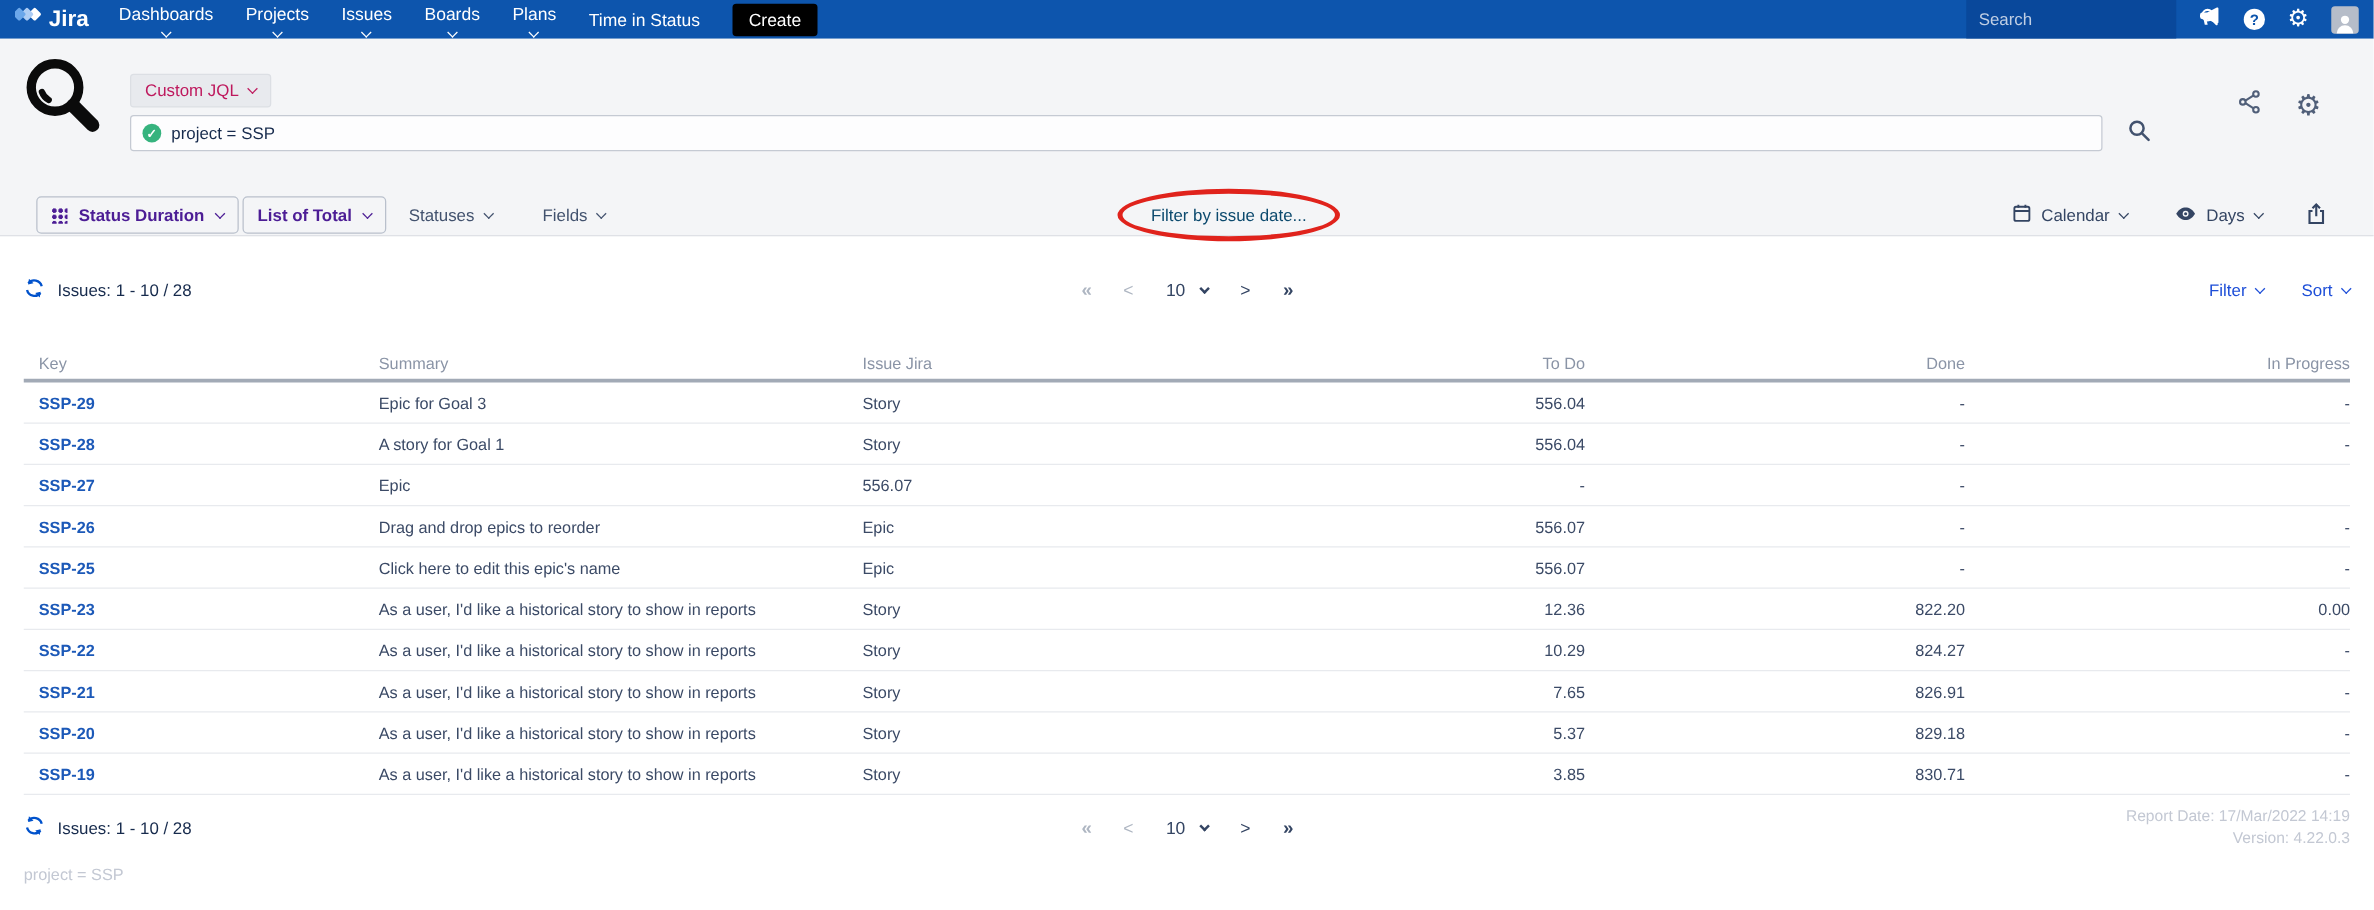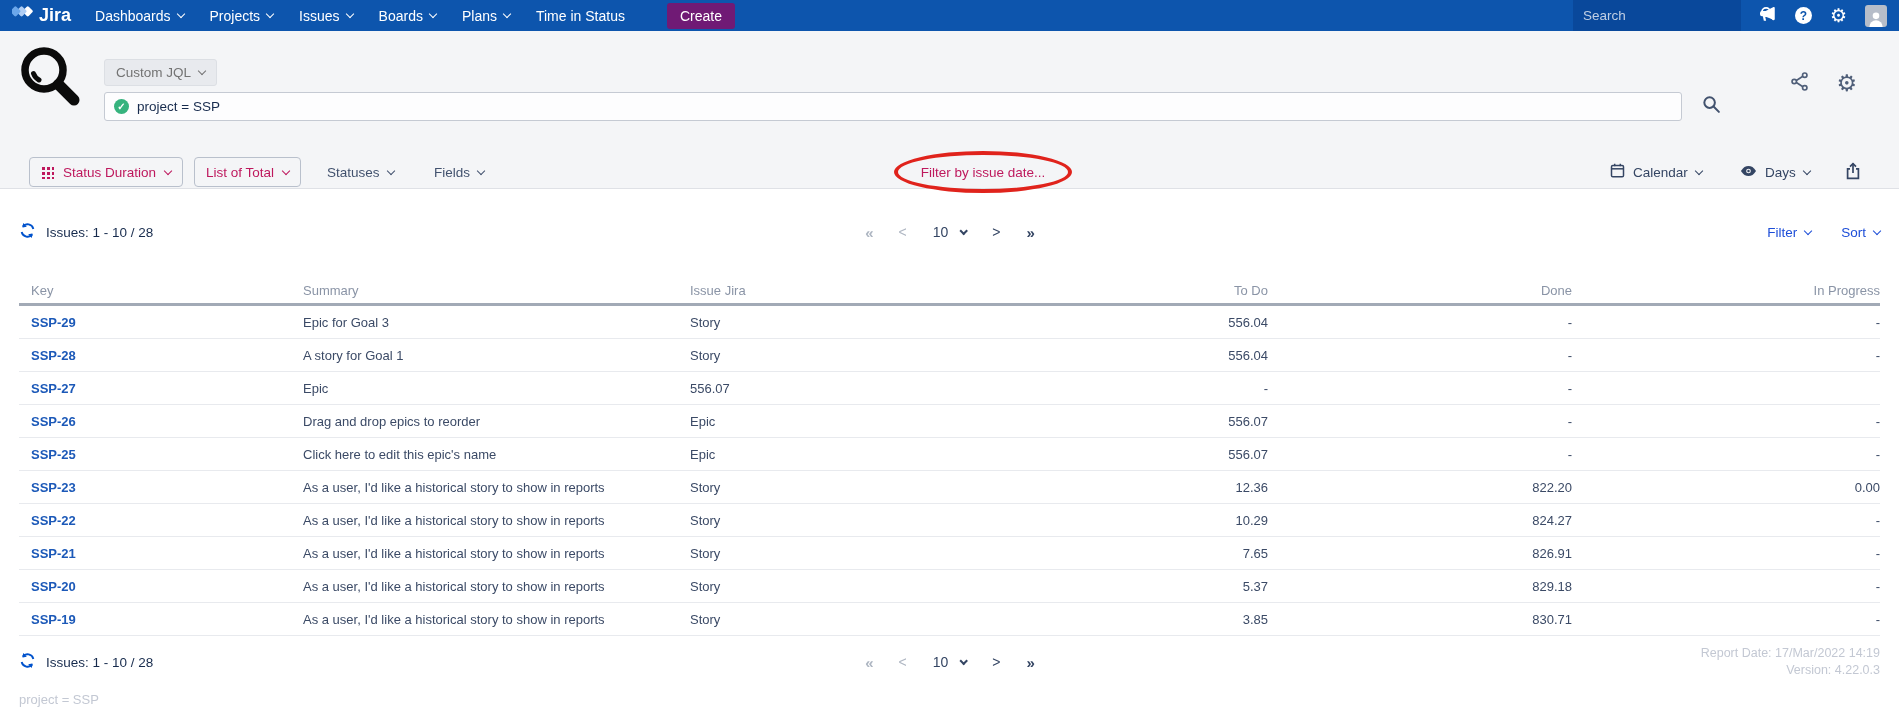--- a/index.html
+++ b/index.html
@@ -4,53 +4,53 @@
 <style>
   * { margin:0; padding:0; box-sizing:border-box; }
   html,body { width:1899px; height:728px; background:#fff; overflow:hidden;
               font-family:"Liberation Sans", sans-serif; }
   .chev { display:inline-block; width:6px; height:6px; border-right:1.8px solid currentColor;
           border-bottom:1.8px solid currentColor; transform:rotate(45deg); margin-top:-3px; flex:none; }
 
   
   .topnav { height:31px; background:#0d55ad; display:flex; align-items:center; color:#fff; padding:0 12px; }
   .brand { display:flex; align-items:center; gap:6px; font-size:18px; font-weight:bold; margin-right:24px; }
-  .nav-item { display:flex; align-items:center; gap:7px; font-size:14px; margin-right:26px; cursor:default; }
-  .create-btn { background:#701a75; border-radius:3px; padding:5px 13px; font-size:14px;margin-left:16px; }
+  .nav-item { display:flex; align-items:center; gap:7px; font-size:14px; margin-right:26px; cursor:default;flex-direction:column; }
+  .create-btn { background:#000000; border-radius:3px; padding:5px 13px; font-size:14px; }
   .nav-right { margin-left:auto; display:flex; align-items:center; gap:18px; }
   .nav-search { width:168px; height:44px; background:#09489b; display:flex; align-items:center; padding:0 10px; }
   .nav-search input { flex:1; background:transparent; border:none; outline:none; color:#d7e2f2; font-size:13.5px;
                       font-family:"Liberation Sans", sans-serif; }
   .nav-search input::placeholder { color:#c0cfe4; }
   .help-badge { width:17px; height:17px; border-radius:50%; background:#fff; color:#0d55ad; font-weight:bold;
                 font-size:12px; display:flex; align-items:center; justify-content:center; }
   .gear-glyph { font-size:19px; line-height:1; }
   .avatar { width:22px; height:22px; background:#b6bdc9; border-radius:3px; display:flex; align-items:flex-end; justify-content:center; overflow:hidden; }
 
   
   .band { position:relative; height:158px; background:#f4f5f7; border-bottom:1px solid #dfe1e6; }
   .app-logo { position:absolute; left:18px; top:13px; }
   .mode-btn { position:absolute; left:104px; top:28px; height:27px; display:inline-flex; align-items:center; gap:8px;
-              background:#e8eaee; border:1px solid #dcdfe4; border-radius:3px; padding:0 11px; color:#737373; font-size:13.5px; }
+              background:#e8eaee; border:1px solid #dcdfe4; border-radius:3px; padding:0 11px; color:#be185d; font-size:13.5px; }
   .jql-input { position:absolute; left:104px; top:61px; width:1578px; height:29px; background:#fdfdfe;
                border:1px solid #c5cad3; border-radius:3px; display:flex; align-items:center; gap:8px; padding:0 9px;
                font-size:13.5px; color:#172b4d; }
   .ok-dot { width:15px; height:15px; border-radius:50%; background:#36b37e; color:#fff; font-size:10px; font-weight:bold;
             display:flex; align-items:center; justify-content:center; flex:none; }
   .jql-search-btn { position:absolute; left:1702px; top:64px; }
   .band-icons { position:absolute; right:42px; top:40px; display:flex; gap:26px; align-items:center; color:#505f79; }
 
   .toolbar { position:absolute; left:0; right:0; top:126px; height:32px; }
   .btn-outline { position:absolute; display:inline-flex; align-items:center; gap:9px; height:30px; padding:0 11px;
-                 border:1px solid #b9c0cc; border-radius:4px; color:#be185d; font-weight:normal; font-size:13.5px; background:transparent; }
+                 border:1px solid #b9c0cc; border-radius:4px; color:#4c1d95; font-weight:bold; font-size:13.5px; background:transparent; }
   .drop-plain { position:absolute; display:inline-flex; align-items:center; gap:8px; height:30px; color:#42526e; font-size:13.5px; }
   .grid-icon { width:13px; height:13px; flex:none;
                background-image:radial-gradient(currentColor 1.6px, transparent 1.9px); background-size:5px 5px; background-position:0 0; }
   .date-filter { position:absolute; left:900px; top:0; width:166px; height:30px; display:flex; align-items:center;
-                 justify-content:center; color:#be185d; font-size:13.5px; }
+                 justify-content:center; color:#0c4a6e; font-size:13.5px; }
   .annotation { position:absolute; left:894px; top:-6px; width:178px; height:42px; border:4px solid #e0231c; border-radius:50%; pointer-events:none; }
 
   
   .content { padding:0 19px; }
   .pagebar { position:relative; display:flex; align-items:center; height:30px; margin-top:28px; color:#172b4d; font-size:13.5px; }
   .issues-label { display:flex; align-items:center; gap:10px; }
   .pager { position:absolute; left:50%; transform:translateX(-50%); display:flex; align-items:center; gap:26px; font-size:14px; color:#344563; }
   .pager .muted { color:#aeb6c2; }
   .pager .pgsize { display:flex; align-items:center; gap:12px; }
   .pager .big { font-size:15px; font-weight:bold; letter-spacing:-1px; }

